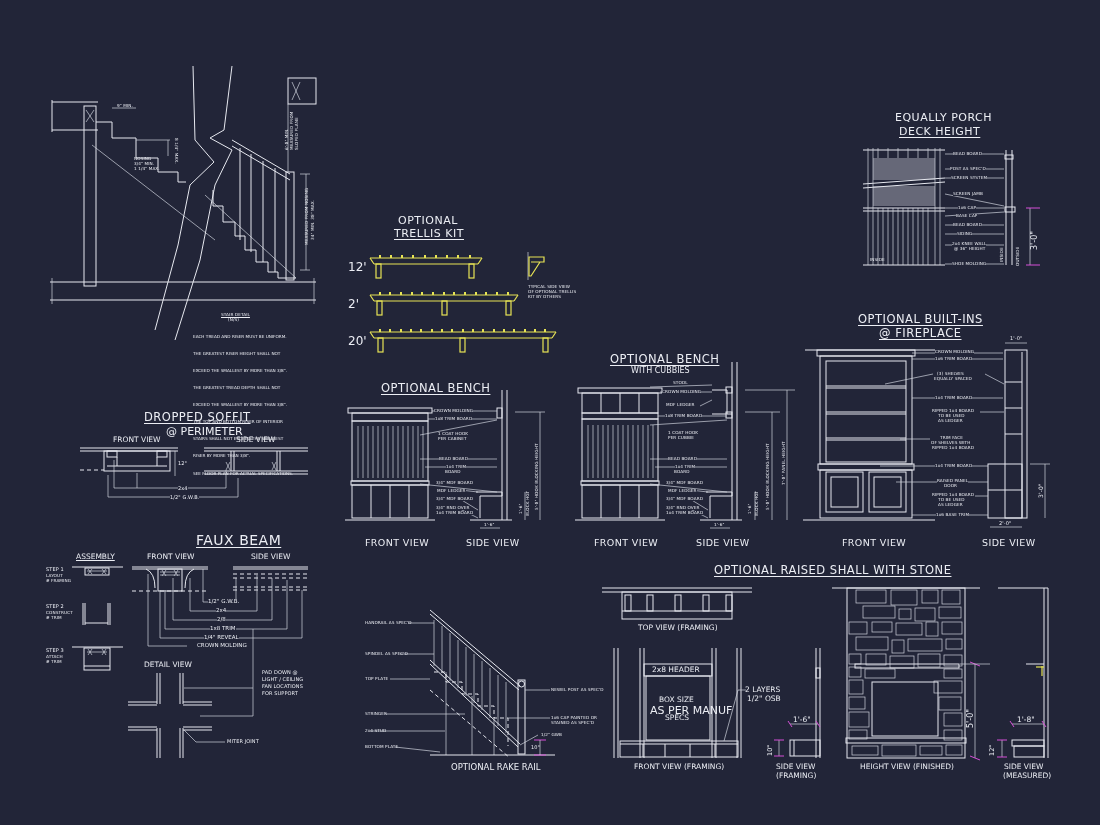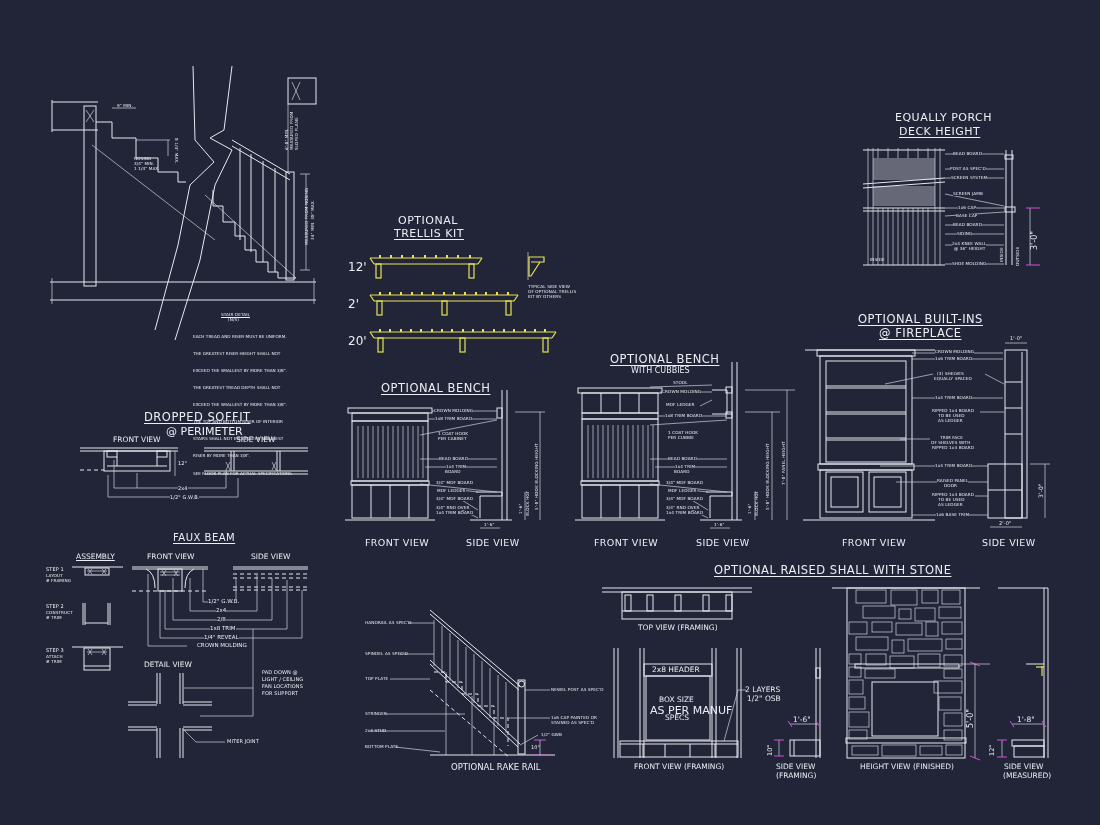--- a/index.html
+++ b/index.html
@@ -729,21 +729,21 @@
   <span class="lbl title" style="left:144px;top:412px;font-size:11.5px">DROPPED SOFFIT</span>
   <span class="lbl" style="left:166px;top:426px;font-size:11px">@ PERIMETER</span>
   <span class="lbl" style="left:113px;top:436px;font-size:7.5px">FRONT VIEW</span>
   <span class="lbl" style="left:236px;top:436px;font-size:7.5px">SIDE VIEW</span>
   <span class="lbl tiny" style="left:178px;top:461px;font-size:5px">12"</span>
   <span class="lbl tiny" style="left:178px;top:486px;background:#222538;font-size:5px">2x4</span>
   <span class="lbl tiny" style="left:170px;top:495px;background:#222538;font-size:5px">1/2" G.W.B.</span>
 </div>
 
 <div>
-  <span class="lbl title" style="left:173px;top:533px;font-size:10px">FAUX BEAM</span>
+  <span class="lbl title" style="left:196px;top:533px;font-size:14px">FAUX BEAM</span>
   <span class="lbl" style="left:76px;top:553px;font-size:7.5px;text-decoration:underline">ASSEMBLY</span>
   <span class="lbl" style="left:147px;top:553px;font-size:7.5px">FRONT VIEW</span>
   <span class="lbl" style="left:251px;top:553px;font-size:7.5px">SIDE VIEW</span>
   <span class="lbl tiny" style="left:46px;top:567px;font-size:5px">STEP 1</span>
   <span class="lbl tiny" style="left:46px;top:574px">LAYOUT</span>
   <span class="lbl tiny" style="left:46px;top:579px"># FRAMING</span>
   <span class="lbl tiny" style="left:46px;top:604px;font-size:5px">STEP 2</span>
   <span class="lbl tiny" style="left:46px;top:611px">CONSTRUCT</span>
   <span class="lbl tiny" style="left:46px;top:616px"># TRIM</span>
   <span class="lbl tiny" style="left:46px;top:648px;font-size:5px">STEP 3</span>

